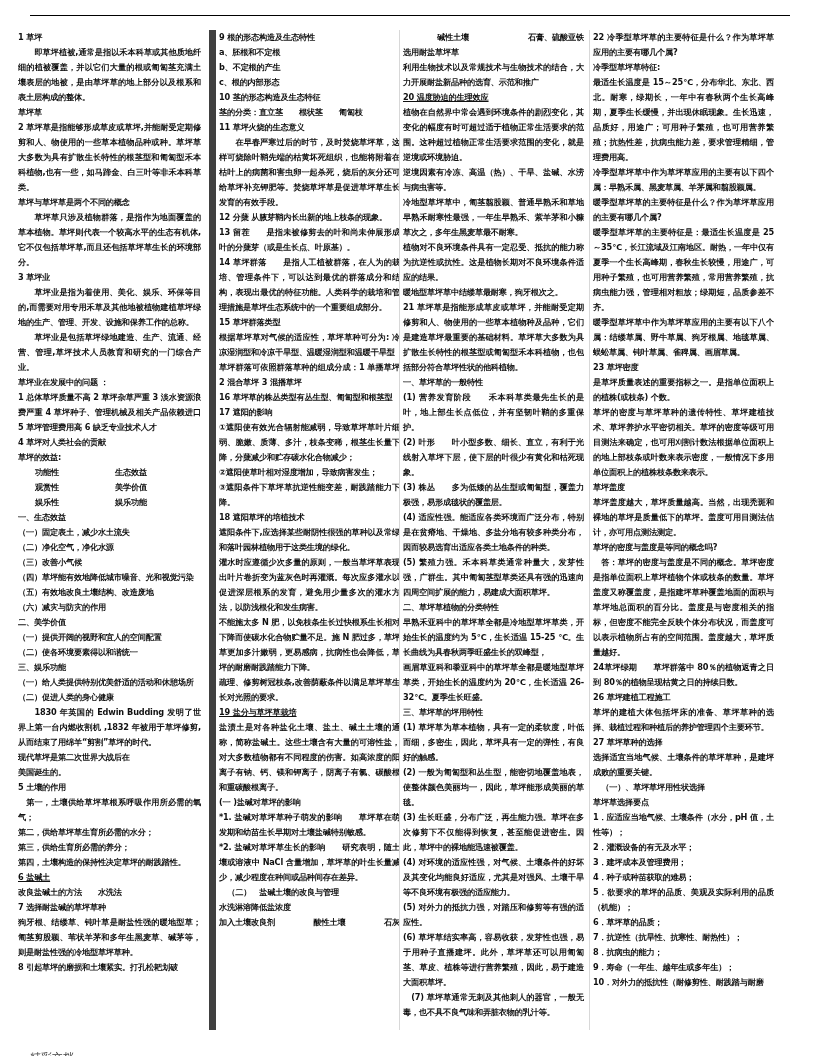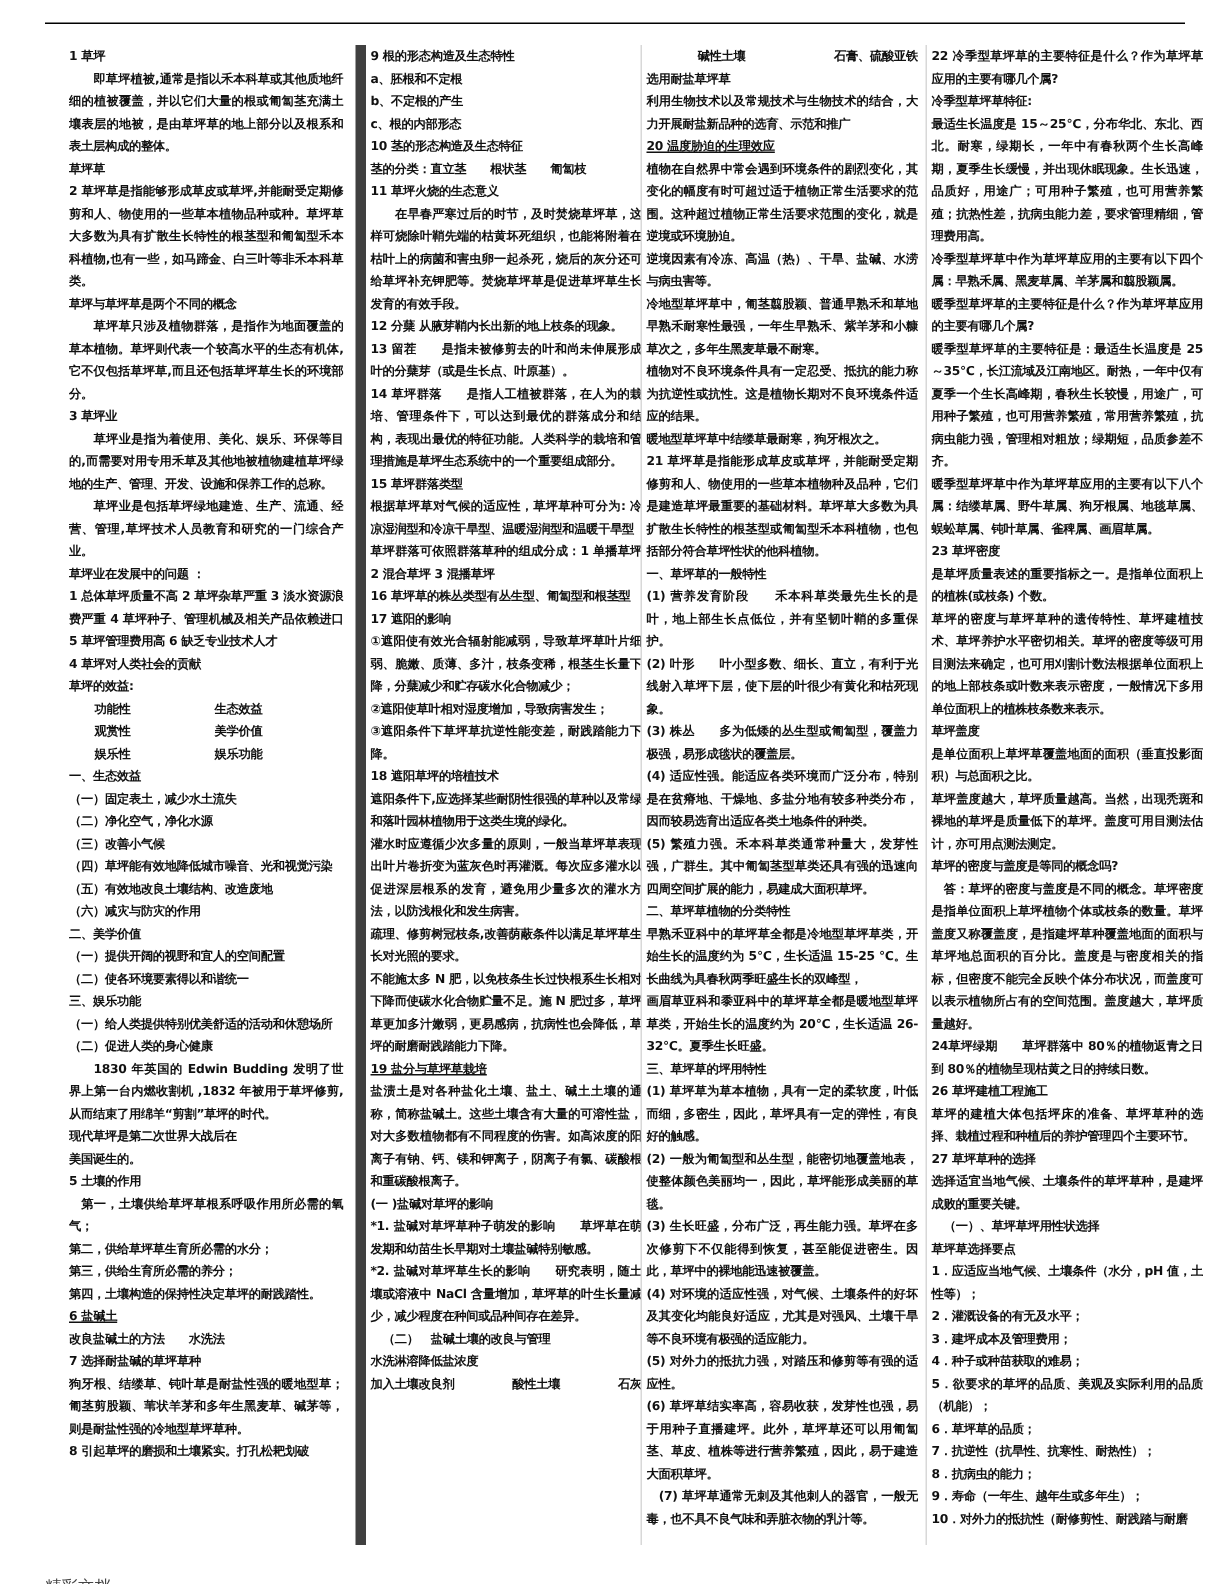--- a/index.html
+++ b/index.html
@@ -1,19 +1,19 @@
 <!DOCTYPE html>
 <html><head>
 <meta charset="utf-8">
 <style>
   html, body { margin: 0; padding: 0; background: #ffffff; }
   body { width: 816px; height: 1056px; position: relative; overflow: hidden;
          font-family: "DejaVu Sans", "Liberation Sans", sans-serif; color: #111; }
   .top-rule { position: absolute; left: 30px; top: 15px; width: 760px; height: 1px; background: #000; }
-  .columns { position: absolute; left: 46px; top: 30px; width: 760px; height: 1000px; }
+  .columns { position: absolute; left: 18px; top: 30px; width: 760px; height: 1000px; }
   .col { position: absolute; top: 0; width: 183px; height: 1000px; overflow: hidden;
          font-size: 8.2px; line-height: 15px; font-weight: bold; letter-spacing: -0.2px; }
   .col1 { left: 0; }
   .col2 { left: 191px; border-left: 7px solid #404040; padding-left: 3px; width: 181px; }
   .col3 { left: 381px; border-left: 1px solid #d8d8d8; padding-left: 3px; width: 181px; }
   .col4 { left: 571px; border-left: 1px solid #d8d8d8; padding-left: 3px; width: 181px; }
   .line { display: block; white-space: normal; text-align: justify; }
   .indent { text-indent: 2em; }
   .indent1 { text-indent: 1em; }
   .pair { display: flex; }
@@ -100,22 +100,22 @@
     <span class="line">根据草坪草对气候的适应性，草坪草种可分为: 冷凉湿润型和冷凉干旱型、温暖湿润型和温暖干旱型</span>
     <span class="line">草坪群落可依照群落草种的组成分成：1 单播草坪 2 混合草坪 3 混播草坪</span>
     <span class="line">16 草坪草的株丛类型有丛生型、匍匐型和根茎型</span>
     <span class="line">17 遮阳的影响</span>
     <span class="line">①遮阳使有效光合辐射能减弱，导致草坪草叶片细弱、脆嫩、质薄、多汁，枝条变稀，根茎生长量下降，分蘖减少和贮存碳水化合物减少；</span>
     <span class="line">②遮阳使草叶相对湿度增加，导致病害发生；</span>
     <span class="line">③遮阳条件下草坪草抗逆性能变差，耐践踏能力下降。</span>
     <span class="line">18 遮阳草坪的培植技术</span>
     <span class="line">遮阳条件下,应选择某些耐阴性很强的草种以及常绿和落叶园林植物用于这类生境的绿化。</span>
     <span class="line">灌水时应遵循少次多量的原则，一般当草坪草表现出叶片卷折变为蓝灰色时再灌溉。每次应多灌水以促进深层根系的发育，避免用少量多次的灌水方法，以防浅根化和发生病害。</span>
+    <span class="line">不能施太多 N 肥，以免枝条生长过快根系生长相对下降而使碳水化合物贮量不足。施 N 肥过多，草坪草更加多汁嫩弱，更易感病，抗病性也会降低，草坪的耐磨耐践踏能力下降。</span>
     <span class="line">疏理、修剪树冠枝条,改善荫蔽条件以满足草坪草生长对光照的要求。</span>
-    <span class="line">不能施太多 N 肥，以免枝条生长过快根系生长相对下降而使碳水化合物贮量不足。施 N 肥过多，草坪草更加多汁嫩弱，更易感病，抗病性也会降低，草坪的耐磨耐践踏能力下降。</span>
     <span class="line u">19 盐分与草坪草栽培</span>
     <span class="line">盐渍土是对各种盐化土壤、盐土、碱土土壤的通称，简称盐碱土。这些土壤含有大量的可溶性盐，对大多数植物都有不同程度的伤害。如高浓度的阳离子有钠、钙、镁和钾离子，阴离子有氯、碳酸根和重碳酸根离子。</span>
     <span class="line">(一 )盐碱对草坪的影响</span>
     <span class="line">*1. 盐碱对草坪草种子萌发的影响　　草坪草在萌发期和幼苗生长早期对土壤盐碱特别敏感。</span>
     <span class="line">*2. 盐碱对草坪草生长的影响　　研究表明，随土壤或溶液中 NaCl 含量增加，草坪草的叶生长量减少，减少程度在种间或品种间存在差异。</span>
     <span class="line indent1">（二）　盐碱土壤的改良与管理</span>
     <span class="line">水洗淋溶降低盐浓度</span>
     <div class="rightpush">
       <span>加入土壤改良剂</span>
       <span>酸性土壤</span>
@@ -161,21 +161,20 @@
     <span class="line">冷季型草坪草特征:</span>
     <span class="line">最适生长温度是 15～25℃，分布华北、东北、西北。耐寒，绿期长，一年中有春秋两个生长高峰期，夏季生长缓慢，并出现休眠现象。生长迅速，品质好，用途广；可用种子繁殖，也可用营养繁殖；抗热性差，抗病虫能力差，要求管理精细，管理费用高。</span>
     <span class="line">冷季型草坪草中作为草坪草应用的主要有以下四个属：早熟禾属、黑麦草属、羊茅属和翦股颖属。</span>
     <span class="line">暖季型草坪草的主要特征是什么？作为草坪草应用的主要有哪几个属?</span>
     <span class="line">暖季型草坪草的主要特征是：最适生长温度是 25～35℃，长江流域及江南地区。耐热，一年中仅有夏季一个生长高峰期，春秋生长较慢，用途广，可用种子繁殖，也可用营养繁殖，常用营养繁殖，抗病虫能力强，管理相对粗放；绿期短，品质参差不齐。</span>
     <span class="line">暖季型草坪草中作为草坪草应用的主要有以下八个属：结缕草属、野牛草属、狗牙根属、地毯草属、蜈蚣草属、钝叶草属、雀稗属、画眉草属。</span>
     <span class="line">23 草坪密度</span>
     <span class="line">是草坪质量表述的重要指标之一。是指单位面积上的植株(或枝条) 个数。</span>
     <span class="line">草坪的密度与草坪草种的遗传特性、草坪建植技术、草坪养护水平密切相关。草坪的密度等级可用目测法来确定，也可用刈割计数法根据单位面积上的地上部枝条或叶数来表示密度，一般情况下多用单位面积上的植株枝条数来表示。</span>
     <span class="line">草坪盖度</span>
-    <span class="line">是单位面积上草坪草覆盖地面的面积（垂直投影面积）与总面积之比。</span>
     <span class="line">草坪盖度越大，草坪质量越高。当然，出现秃斑和裸地的草坪是质量低下的草坪。盖度可用目测法估计，亦可用点测法测定。</span>
     <span class="line">草坪的密度与盖度是等同的概念吗?</span>
     <span class="line indent1">答：草坪的密度与盖度是不同的概念。草坪密度是指单位面积上草坪植物个体或枝条的数量。草坪盖度又称覆盖度，是指建坪草种覆盖地面的面积与草坪地总面积的百分比。盖度是与密度相关的指标，但密度不能完全反映个体分布状况，而盖度可以表示植物所占有的空间范围。盖度越大，草坪质量越好。</span>
     <span class="line">24草坪绿期　　草坪群落中 80％的植物返青之日到 80％的植物呈现枯黄之日的持续日数。</span>
     <span class="line">26 草坪建植工程施工</span>
     <span class="line">草坪的建植大体包括坪床的准备、草坪草种的选择、栽植过程和种植后的养护管理四个主要环节。</span>
     <span class="line">27 草坪草种的选择</span>
     <span class="line">选择适宜当地气候、土壤条件的草坪草种，是建坪成败的重要关键。</span>
     <span class="line indent1">（一）、草坪草坪用性状选择</span>
     <span class="line">草坪草选择要点</span>

